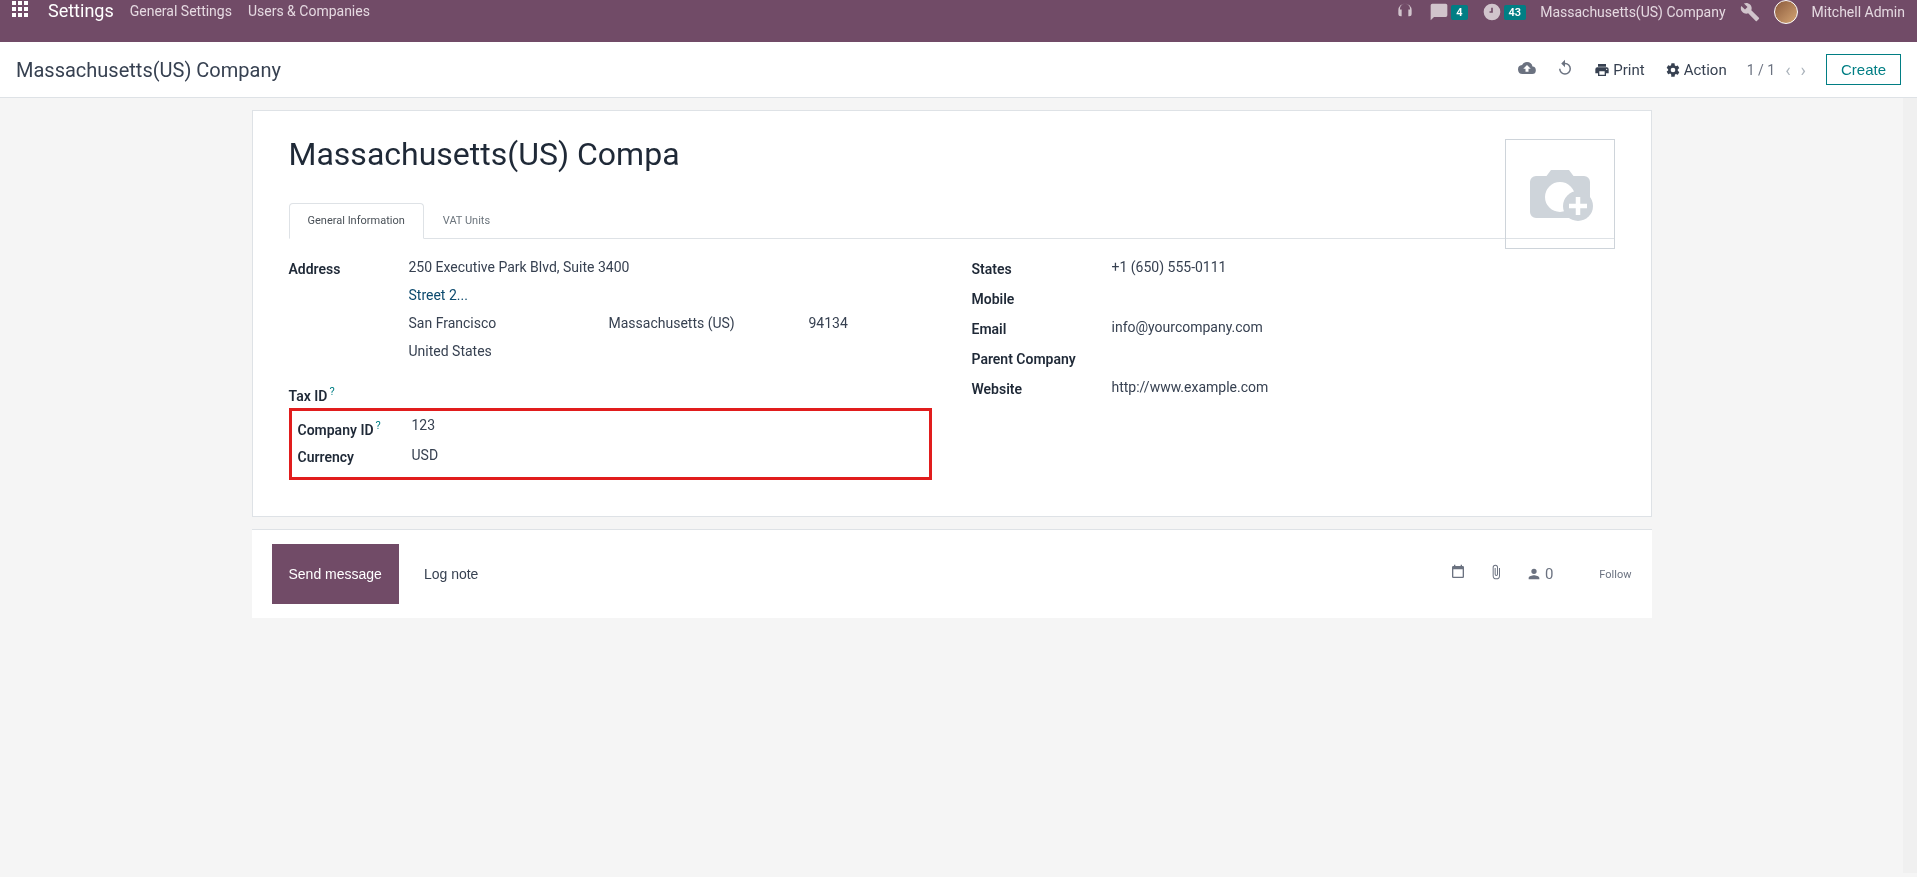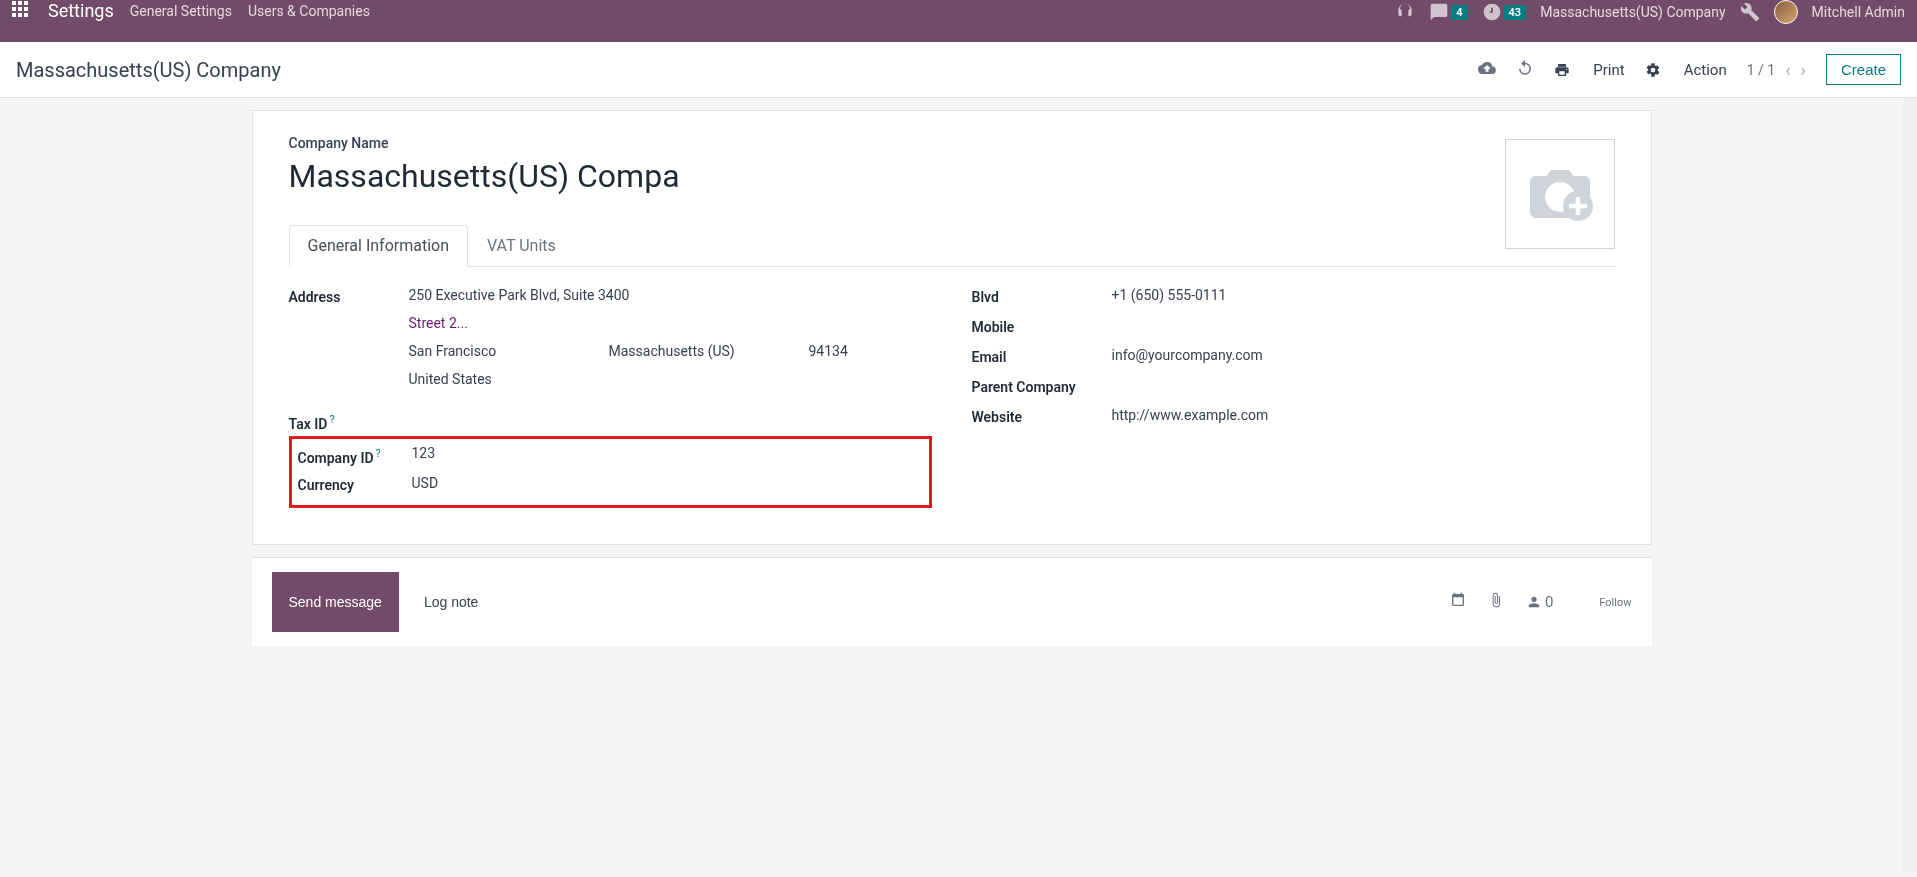--- a/index.html
+++ b/index.html
@@ -19,49 +19,49 @@
 .company-name { color: #e5d9e1; font-size: 14px; cursor: pointer; }
 .avatar { width: 24px; height: 24px; border-radius: 50%; background: linear-gradient(135deg, #8b5a3c, #d4a574); border: 1px solid #fff; }
 .user-name { color: #e5d9e1; font-size: 14px; }
 
 
 .control-panel { background: #fff; border-bottom: 1px solid #dee2e6; padding: 12px 16px; display: flex; align-items: center; }
 .breadcrumb { font-size: 20px; color: #374151; }
 .cp-right { margin-left: auto; display: flex; align-items: center; gap: 20px; }
 .cp-icon-btn { color: #6b7280; cursor: pointer; font-size: 16px; }
 .cp-btn-group { display: flex; align-items: center; gap: 20px; }
-.cp-btn-text { display: flex; align-items: center; gap: 23px; cursor: pointer; font-size: 15px; color: #374151; }
+.cp-btn-text { display: flex; align-items: center; gap: 3px; cursor: pointer; font-size: 15px; color: #374151; }
 .pager { display: flex; align-items: center; gap: 10px; color: #6b7280; }
 .pager-arrow { color: #adb5bd; cursor: pointer; font-size: 18px; }
 .create-btn { border: 1px solid #017e84; color: #017e84; background: #fff; padding: 6px 14px; border-radius: 0; cursor: pointer; font-size: 15px; }
 
 
 .main-area { display: flex; height: calc(100vh - 42px - 60px); }
 .content-scroll { flex: 1; overflow-y: auto; padding: 12px 0 0 0; }
 .scrollbar-track { width: 14px; background: #f0f0f0; position: relative; }
 .form-sheet { background: #fff; border: 1px solid #dee2e6; max-width: 1400px; margin: 0 auto 12px auto; padding: 24px 36px 36px 36px; position: relative; }
 .company-name-label { font-size: 14px; color: #374151; font-weight: 500; margin-bottom: 6px; }
 .company-name-input { font-size: 32px; color: #1f2937; border: none; width: 60%; font-family: inherit; }
 .image-box { position: absolute; right: 36px; top: 28px; width: 110px; height: 110px; border: 1px solid #ced4da; display: flex; align-items: center; justify-content: center; cursor: pointer; }
 .image-placeholder { fill: #ced4da; }
 
 
 .tabs { display: flex; margin-top: 30px; border-bottom: 1px solid #dee2e6; }
-.tab { padding: 10px 18px; border: 1px solid transparent; cursor: pointer; color: #6c757d; font-size: 16px; }
+.tab { padding: 10px 18px; border: 1px solid transparent; cursor: pointer; color: #6c757d; font-size: 11px; }
 .tab.active { border: 1px solid #dee2e6; border-bottom-color: #fff; color: #495057; margin-bottom: -1px; background: #fff; border-radius: 4px 4px 0 0; }
 
 
 .form-grid { display: grid; grid-template-columns: 1fr 1fr; gap: 40px; margin-top: 20px; }
 .field-row { display: flex; margin-bottom: 12px; align-items: flex-start; }
 .field-label { width: 120px; font-weight: 600; color: #1f2937; font-size: 14px; padding-top: 2px; }
 .field-label sup { color: #017e84; font-weight: 400; cursor: pointer; font-size: 11px; margin-left: 2px; }
 .field-value { flex: 1; color: #374151; font-size: 14px; }
 .address-block { flex: 1; }
 .address-line { color: #374151; font-size: 14px; margin-bottom: 12px; }
-.address-placeholder { color: #701a75; }
+.address-placeholder { color: #0c4a6e; }
 .address-row-3 { display: grid; grid-template-columns: 180px 180px 100px; gap: 20px; }
 .highlight-box { border: 3px solid #e11d1d; padding: 6px 6px 2px 6px; margin-top: -8px; }
 .highlight-box .field-row { margin-bottom: 10px; }
 
 
 .chatter { background: #fff; border-top: 1px solid #dee2e6; padding: 14px 20px; display: flex; align-items: center; max-width: 1400px; margin: 0 auto; }
 .chatter-left { display: flex; gap: 8px; }
 .send-msg-btn { background: #714B67; color: #fff; border: 1px solid #714B67; padding: 21px 16px; cursor: pointer; font-size: 14px; }
 .log-note-btn { background: #fff; color: #374151; border: 1px solid transparent; padding: 8px 16px; cursor: pointer; font-size: 14px; }
 .chatter-right { margin-left: auto; display: flex; align-items: center; gap: 22px; color: #6b7280; }
@@ -146,21 +146,20 @@
       <span class="pager-arrow">›</span>
     </div>
     <button class="create-btn">Create</button>
   </div>
 </div>
 
 <div class="main-area">
   <div class="content-scroll">
 
     <div class="form-sheet">
-      <div class="company-name-label">Company Name</div>
       <input class="company-name-input" value="Massachusetts(US) Compa" style="">
       <div class="image-box">
         <svg class="image-placeholder" width="72" height="60" viewBox="0 0 24 20">
           <path d="M9 2l-1.5 2H4a2 2 0 00-2 2v10a2 2 0 002 2h16a2 2 0 002-2V6a2 2 0 00-2-2h-3.5L15 2H9zm3 4a5 5 0 11-5 5 5 5 0 015-5z" fill="#ced4da"></path>
           <circle cx="18" cy="14" r="5" fill="#ced4da"></circle>
           <path d="M18 11v6M15 14h6" stroke="#fff" stroke-width="1.5"></path>
         </svg>
       </div>
 
       <div class="tabs">
@@ -197,21 +196,21 @@
             </div>
             <div class="field-row">
               <div class="field-label" style="width:114px">Currency</div>
               <div class="field-value">USD</div>
             </div>
           </div>
         </div>
 
         <div>
           <div class="field-row">
-            <div class="field-label" style="width:140px">Blvd</div>
+            <div class="field-label" style="width:140px">States</div>
             <div class="field-value">+1 (650) 555-0111</div>
           </div>
           <div class="field-row">
             <div class="field-label" style="width:140px">Mobile</div>
             <div class="field-value"></div>
           </div>
           <div class="field-row">
             <div class="field-label" style="width:140px">Email</div>
             <div class="field-value">info@yourcompany.com</div>
           </div>

